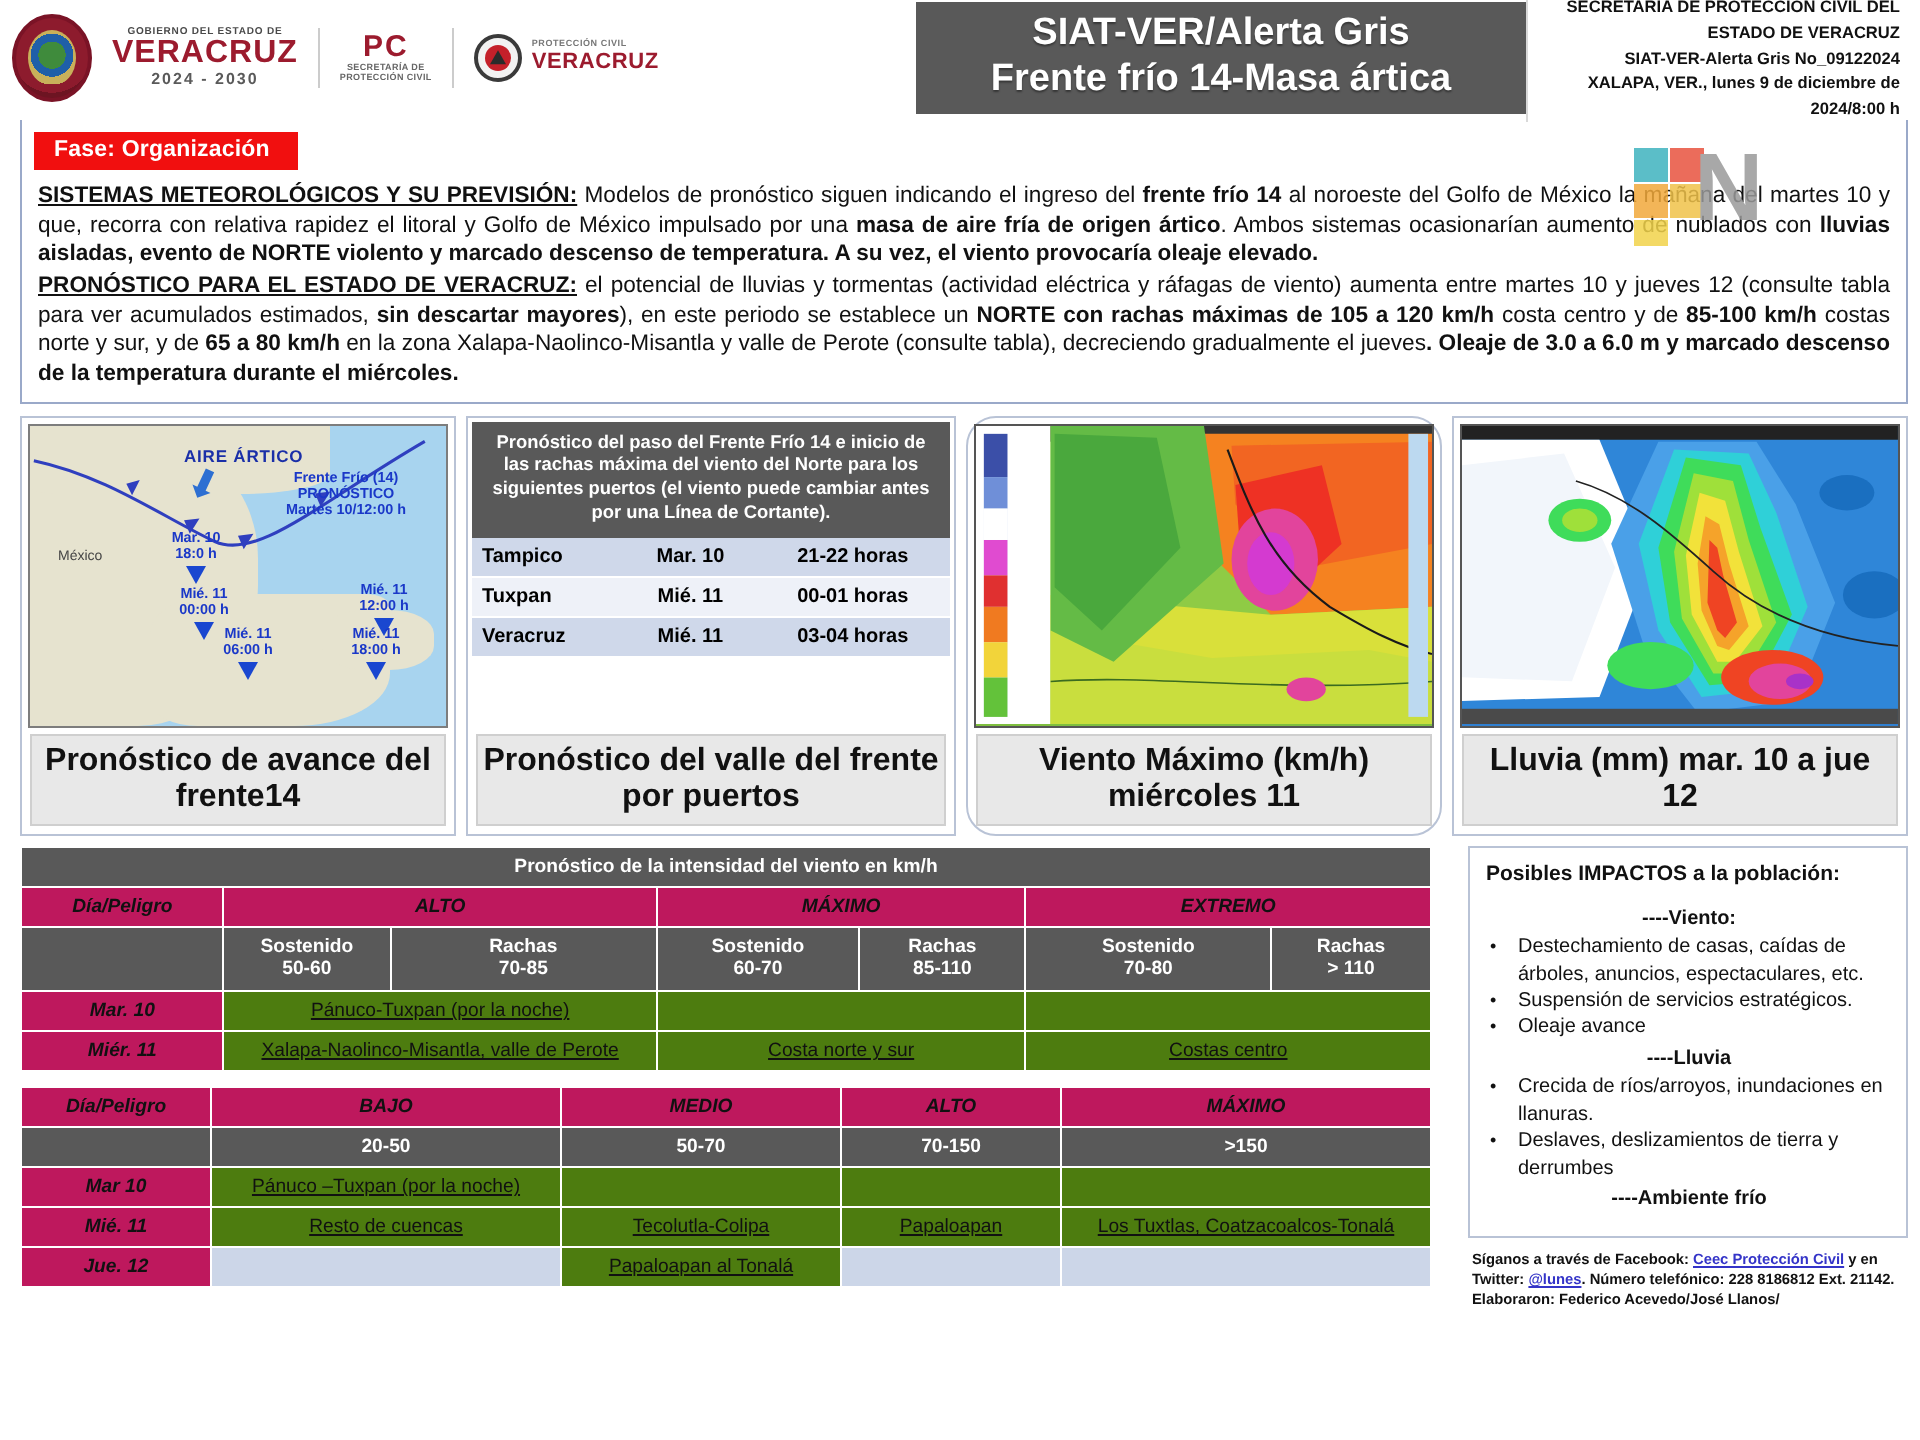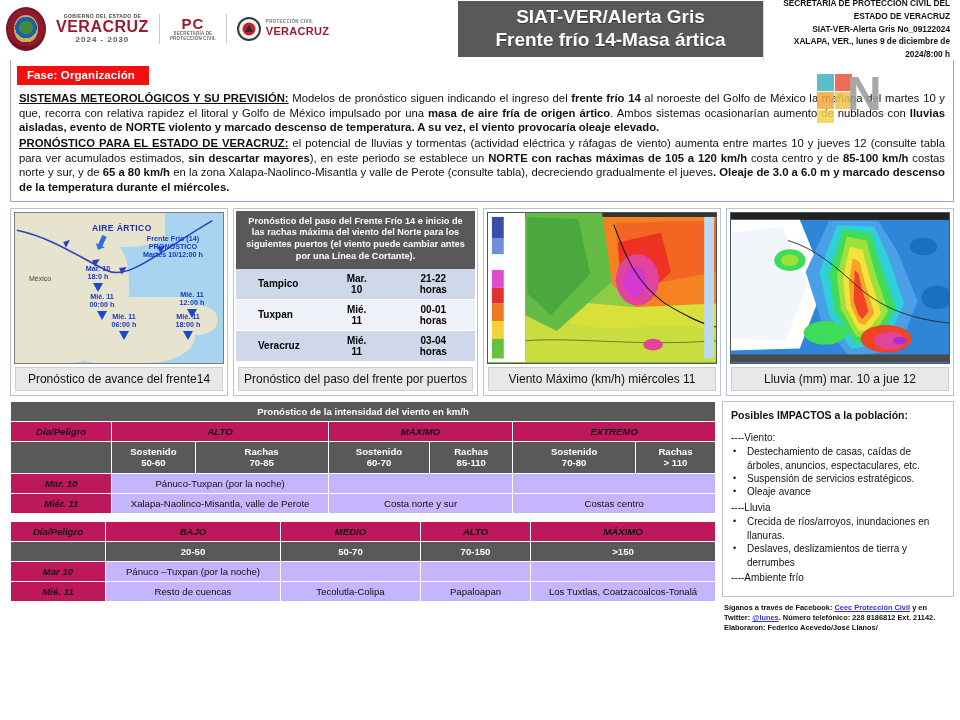--- a/index.html
+++ b/index.html
@@ -75,66 +75,66 @@
   .watermark {
     position:absolute; right:62px; top:-8px; width:96px; height:74px;
     opacity:.85; pointer-events:none;
   }
 
   
   .panels { display:flex; gap:5px; margin:6px 6px 0 10px; align-items:stretch; }
   .panel { border:1px solid #b9c3d6; background:#fff; display:flex; flex-direction:column; }
   .p1 { width:218px; }
   .p2 { width:245px; }
-  .p3 { width:238px; }
+  .p3 { width:238px;border-radius:15px; }
   .p4 { width:228px; }
   .caption {
-    background:#e8e8e8; color:#111; font-size:12px; font-weight:normal;
+    background:#e8e8e8; color:#111; font-size:16px; font-weight:bold;
     text-align:center; padding:4px 2px; border:1px solid #cfcfcf; margin:3px 4px 4px;
   }
 
   
   .map1 { position:relative; height:152px; margin:3px 3px 0; border:1px solid #7d7d7d; background:#a8d4ef; overflow:hidden; }
   .landmass { position:absolute; background:#e6e3cf; }
   .m-lab { position:absolute; font-size:6.5px; color:#555; }
   .fr-lab { position:absolute; color:#1a38c8; font-weight:bold; font-size:7.2px; text-align:center; line-height:1.15; }
   .arctic { position:absolute; color:#1a2fa8; font-weight:bold; font-size:8.5px; letter-spacing:.4px; }
   .tri { position:absolute; width:0; height:0; border-left:5px solid transparent; border-right:5px solid transparent; border-top:9px solid #1a47d0; }
   .bigarrow { position:absolute; color:#2d6fd2; font-size:20px; line-height:1; transform:rotate(25deg); }
 
   
   .pt-head { background:#595959; color:#fff; font-size:9.2px; font-weight:bold; text-align:center; padding:5px 8px 6px; line-height:1.28; margin:2px 2px 0;}
   table.pt { width:calc(100% - 4px); margin:0 2px; border-collapse:collapse; }
-  table.pt td { font-size:10px; font-weight:bold; padding:4px 22px; border-bottom:1px solid #ffffff; }
+  table.pt td { font-size:10px; font-weight:bold; padding:4px 5px; border-bottom:1px solid #ffffff; }
   table.pt tr:nth-child(odd) td { background:#cfd8ea; }
   table.pt tr:nth-child(even) td { background:#eef1f8; }
   table.pt td.c { text-align:center; }
 
   
   .wmap { position:relative; height:152px; margin:3px 3px 0; border:1px solid #555; overflow:hidden; background:#7fbf3f; }
   .rmap { position:relative; height:152px; margin:3px 3px 0; border:1px solid #555; overflow:hidden; background:#2f7fd0; }
 
   
-  .bottom { display:flex; gap:6px; margin:5px 6px 0 10px; }
+  .bottom { display:flex; gap:18px; margin:5px 6px 0 10px; }
   .tables { flex:0 0 705px; }
   .tbl { width:100%; border-collapse:collapse; table-layout:fixed; margin-bottom:7px; }
   .tbl td, .tbl th { border:1px solid #ffffff; font-size:9.6px; padding:4px 3px; text-align:center; }
   .ttitle { background:#595959; color:#ffffff; font-weight:bold; font-size:9.8px; padding:4px; }
   .thead { background:#595959; color:#ffffff; font-weight:bold; }
   .thead2 { background:#595959; color:#ffffff; font-weight:bold; line-height:1.22; }
   .dcell { background:#be185d; color:#111; font-weight:bold;font-style:italic; }
-  .vcell { background:#c4b5fd; color:#111; }
+  .vcell { background:#4d7c0f; color:#111;text-decoration:underline; }
   .ecell2 { background:#ccd6e8; }
 
   .impacts {
     flex:1; border:1px solid #b9c3d6; padding:6px 7px 6px 8px;
     font-size:10px; line-height:1.34; color:#111; height:196px;
   }
   .imp-title { font-weight:bold; font-size:10.5px; margin-bottom:9px; }
-  .imp-head { font-weight:normal; margin:2px 0 1px; }
+  .imp-head { font-weight:bold; margin:2px 0 1px;text-align:center; }
   .imp-li { display:flex; gap:6px; padding-left:2px; }
   .imp-li .bul { font-size:9px; line-height:1.5; flex:0 0 8px; }
   .footer {
     margin:6px 6px 0 0; font-size:7.4px; line-height:1.35; color:#111; font-weight:bold;
     padding-left:2px;
   }
   .lnk { color:#3434c8; text-decoration:underline; }
 </style>
 </head>
 <body>
@@ -253,21 +253,21 @@
           <td class="c">00-01 horas</td>
         </tr>
         <tr>
           <td>Veracruz</td>
           <td class="c">Mié. 11</td>
           <td class="c">03-04 horas</td>
         </tr>
       </tbody>
         </table>
       <div style="flex:1"></div>
-      <div class="caption">Pronóstico del paso del frente por puertos</div>
+      <div class="caption">Pronóstico del valle del frente por puertos</div>
     </div>
 
     <div class="panel p3">
       <div class="wmap">
         <svg style="position:absolute;inset:0;" viewBox="0 0 232 152" preserveAspectRatio="none">
           <rect x="0" y="0" width="232" height="152" fill="#9fd34a"></rect>
           <rect x="0" y="0" width="38" height="152" fill="#ffffff"></rect>
           <rect x="4" y="4" width="12" height="144" fill="#dfe9f5"></rect>
           <rect x="4" y="4" width="12" height="22" fill="#3b4fa8"></rect>
           <rect x="4" y="26" width="12" height="16" fill="#6f8fd8"></rect>
@@ -404,20 +404,27 @@
           <td class="vcell"></td>
           <td class="vcell"></td>
         </tr>
         <tr>
           <td class="dcell">Mié. 11</td>
           <td class="vcell">Resto de cuencas</td>
           <td class="vcell">Tecolutla-Colipa</td>
           <td class="vcell">Papaloapan</td>
           <td class="vcell">Los Tuxtlas, Coatzacoalcos-Tonalá</td>
         </tr>
+        <tr>
+          <td class="dcell">Jue. 12</td>
+          <td class="ecell2"></td>
+          <td class="vcell">Papaloapan al Tonalá</td>
+          <td class="ecell2"></td>
+          <td class="ecell2"></td>
+        </tr>
       </tbody>
         </table>
     </div>
 
     <div style="flex:1;">
       <div class="impacts">
         <div class="imp-title">Posibles IMPACTOS a la población:</div>
 
         <div class="imp-head">----Viento:</div>
         <div class="imp-li">

